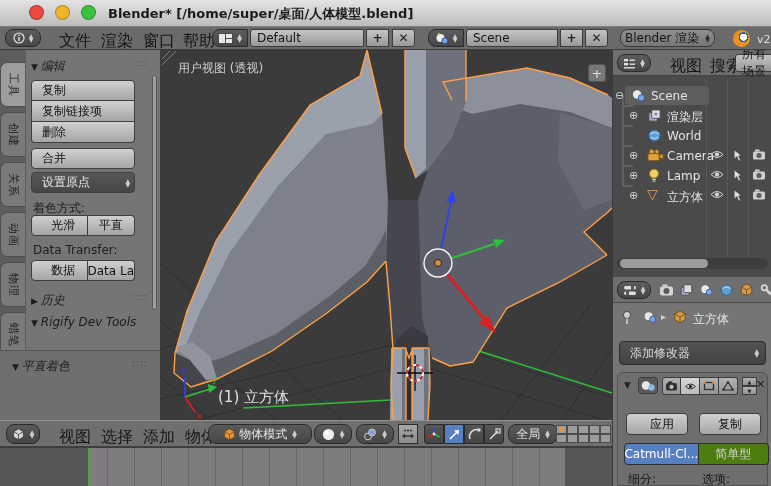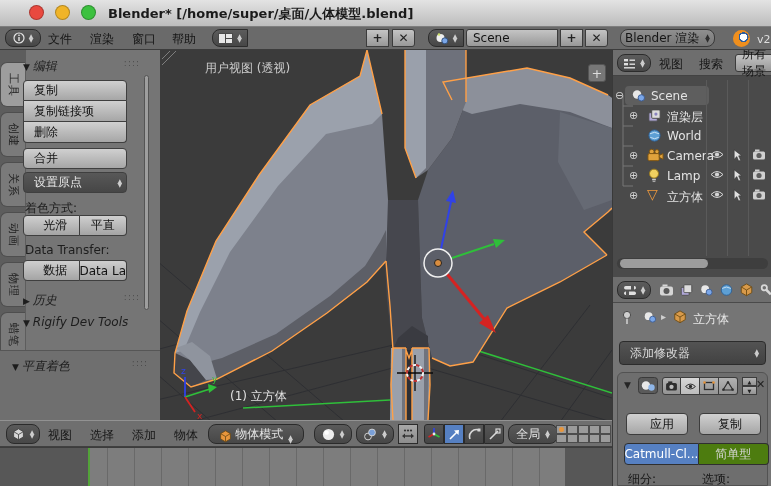--- a/index.html
+++ b/index.html
@@ -9,21 +9,21 @@
 
 
 .titlebar { position:absolute; left:0; top:0; width:771px; height:27px;
   background:linear-gradient(#e3e3e3,#bcbcbc); border-bottom:1px solid #7e7e7e; }
 .tl { position:absolute; top:5px; width:15px; height:15px; border-radius:50%; border:1px solid rgba(0,0,0,.25); }
 .tl.red{ left:29px; background:#e9493f; } .tl.yel{ left:55px; background:#f0b428; } .tl.grn{ left:81px; background:#3cc13f; }
 .title { position:absolute; left:108px; top:5px; font-weight:bold; font-size:13px; color:#1a1a1a; white-space:nowrap; }
 
 
 .menubar { position:absolute; left:0; top:27px; width:771px; height:23px; background:#6a6a6a; border-bottom:1px solid #3c3c3c; }
-.mi { position:absolute; top:4px; font-size:12px; color:#161616; cursor:default; }
+.mi { position:absolute; top:4px; font-size:16px; color:#161616; cursor:default;margin-left:11px; }
 .wdark { position:absolute; top:2px; height:18px; background:linear-gradient(#5c5c5c,#474747); border:1px solid #2c2c2c; border-radius:8px;
   display:flex; align-items:center; justify-content:center; gap:2px; }
 .wlight { position:absolute; top:2px; height:18px; background:linear-gradient(#c4c4c4,#989898); border:1px solid #3c3c3c;
   display:flex; align-items:center; padding:0 6px; font-size:12px; color:#141414; }
 .wfield { border-radius:3px 0 0 3px; }
 .wbtn { position:absolute; top:2px; height:18px; width:23px; background:linear-gradient(#c4c4c4,#989898); border:1px solid #3c3c3c;
   display:flex; align-items:center; justify-content:center; font-size:12px; color:#222; }
 .wmenu { position:absolute; top:2px; height:18px; background:linear-gradient(#8f8f8f,#767676); border:1px solid #3a3a3a; border-radius:8px;
   display:flex; align-items:center; justify-content:center; gap:4px; font-size:12px; color:#161616; }
 .stp { display:flex; flex-direction:column; line-height:4px; font-size:6px; color:#cfcfcf; margin-left:2px; }
@@ -35,40 +35,40 @@
 .vver { position:absolute; left:757px; top:6px; font-size:11px; color:#dedede; }
 
 
 .dview { position:absolute; left:0; top:50px; width:612px; height:397px; }
 .toolshelf { position:absolute; left:0; top:0; width:160px; height:370px; background:#757575; }
 .tabcol { position:absolute; left:0; top:0; width:26px; height:370px; background:#5d5d5d; }
 .vtab { position:absolute; left:0; width:25px; height:45px; border-radius:7px 0 0 7px; background:#7a7a7a; border:1px solid #4e4e4e; border-right:none;
   display:flex; align-items:center; justify-content:center; }
 .vtab.active { background:#9d9d9d; }
 .vtab span { writing-mode:vertical-rl; text-orientation:sideways; font-size:11px; color:#1f1f1f; letter-spacing:1px; }
-.shelf { position:absolute; left:18px; top:0; width:134px; height:370px; }
+.shelf { position:absolute; left:26px; top:0; width:134px; height:370px; }
 .phead { position:absolute; left:5px; font-size:12px; color:#1d1d1d; }
 .tri::before{ content:"▼ "; font-size:9px; } .trir::before{ content:"▶ "; font-size:9px; }
 .grip { position:absolute; right:12px; font-size:9px; letter-spacing:1px; color:rgba(30,30,30,.45); }
 .btn { position:absolute; left:5px; width:104px; height:21px; background:linear-gradient(#d0d0d0,#a6a6a6); border:1px solid #3f3f3f; border-radius:4px;
   font-size:12px; color:#121212; display:flex; align-items:center; padding-left:10px; }
 .btn.st-top{ border-radius:4px 4px 0 0; } .btn.st-mid{ border-radius:0; border-top:none; } .btn.st-bot{ border-radius:0 0 4px 4px; border-top:none; }
 .btn.dark{ background:linear-gradient(#585858,#464646); color:#e8e8e8; justify-content:space-between; padding-right:4px; }
 .lbl { position:absolute; left:7px; font-size:12px; color:#1d1d1d; }
 .seg { position:absolute; left:5px; width:104px; height:21px; display:flex; }
 .seg > div { flex:1; background:linear-gradient(#cfcfcf,#a4a4a4); border:1px solid #3f3f3f; font-size:12px; color:#121212;
   display:flex; align-items:center; justify-content:center; overflow:hidden; white-space:nowrap; }
 .seg > div:first-child{ border-radius:4px 0 0 4px;padding-left:8px; } .seg > div:last-child{ border-radius:0 4px 4px 0; border-left:none; }
 .vscroll { position:absolute; right:3px; top:25px; width:5px; height:235px; background:#9e9e9e; border-radius:3px; border:1px solid #555; }
 .opsep { position:absolute; left:0; top:300px; width:160px; height:70px; background:#6f6f6f; border-top:1px solid #565656; }
 
 
 .vp { position:absolute; left:160px; top:0; width:452px; height:370px; background:var(--viewport-bg,#3b3b3b); overflow:hidden; }
-.vplabel { position:absolute; left:18px; top:10px; font-size:12px; color:#cccccc;margin-left:27px; }
-.objlabel { position:absolute; left:70px; top:338px; font-size:12px; color:#e0e0e0; }
+.vplabel { position:absolute; left:18px; top:10px; font-size:12px; color:#cccccc; }
+.objlabel { position:absolute; left:58px; top:338px; font-size:15px; color:#e0e0e0; }
 .vplus { position:absolute; left:428px; top:14px; width:18px; height:18px; background:#777; border:1px solid #555; border-radius:3px;
   color:#ddd; font-size:13px; display:flex; align-items:center; justify-content:center; }
 .vplus::before{ content:"+"; }
 
 
 .vph { position:absolute; left:0; top:370px; width:612px; height:27px; background:#6f6f6f; border-top:1px solid #929292; border-bottom:1px solid #404040; }
 .vph .mi { color:#171717; }
 .hw { position:absolute; top:3px; height:20px; background:linear-gradient(#5a5a5a,#474747); border:1px solid #2b2b2b; border-radius:8px;
   display:flex; align-items:center; justify-content:center; gap:3px; font-size:12px; color:#e4e4e4; }
 .hbtn { position:absolute; top:3px; width:20px; height:20px; background:linear-gradient(#565656,#454545); border:1px solid #2b2b2b;
@@ -157,20 +157,21 @@
     <span class="mi" style="left:172px;">帮助</span>
 
     <div class="wdark" style="left:212px;width:36px;border-radius:8px 0 0 8px;">
       <svg width="15" height="11" viewBox="0 0 15 11">
           <rect x="0.5" y="0.5" width="14" height="10" fill="#e8e8e8" stroke="#4a4a4a"></rect>
           <line x1="7.5" y1="0.5" x2="7.5" y2="10.5" stroke="#4a4a4a"></line>
           <line x1="7.5" y1="5.5" x2="14.5" y2="5.5" stroke="#4a4a4a"></line>
         </svg>
       <span class="stp"></span>
     </div>
+    <div class="wlight wfield" style="left:250px;width:114px;">Default</div>
     <div class="wbtn plusico" style="left:366px;">
         <i></i>
       </div>
     <div class="wbtn xico" style="left:392px;border-radius:0 3px 3px 0;">
         <i></i>
       </div>
 
     <div class="wdark" style="left:428px;width:36px;border-radius:8px 0 0 8px;">
       <svg width="14" height="13" viewBox="0 0 14 13">
           <circle cx="5.5" cy="6" r="4" fill="#efefef"></circle>
@@ -342,21 +343,21 @@
         <svg width="13" height="13" viewBox="0 0 16 16">
             <path d="M8,1 L14,4.5 L14,11 L8,14.5 L2,11 L2,4.5Z" fill="#d8d8d8" stroke="#3c3c3c"></path>
             <path d="M2,4.5 L8,8 L14,4.5 M8,8 L8,14.5" stroke="#3c3c3c" fill="none"></path>
           </svg>
         <span class="stp"></span>
       </div>
       <span class="mi" style="left:48px;top:6px;">视图</span>
       <span class="mi" style="left:90px;top:6px;">选择</span>
       <span class="mi" style="left:132px;top:6px;">添加</span>
       <span class="mi" style="left:174px;top:6px;">物体</span>
-      <div class="hw" style="left:208px;width:96px;align-items:flex-end;">
+      <div class="hw" style="left:208px;width:104px;">
         <svg width="13" height="13" viewBox="0 0 16 16">
             <path d="M8,1 L14,4.5 L14,11 L8,14.5 L2,11 L2,4.5Z" fill="#e8963c" stroke="#6b4a14"></path>
             <path d="M2,4.5 L8,8 L14,4.5 M8,8 L8,14.5" stroke="#6b4a14" fill="none"></path>
           </svg>
         <span>物体模式</span>
         <span class="stp"></span>
       </div>
       <div class="hw" style="left:314px;width:38px;">
         <svg width="13" height="13" viewBox="0 0 14 14">
             <circle cx="7" cy="7" r="6" fill="#ededed"></circle>

